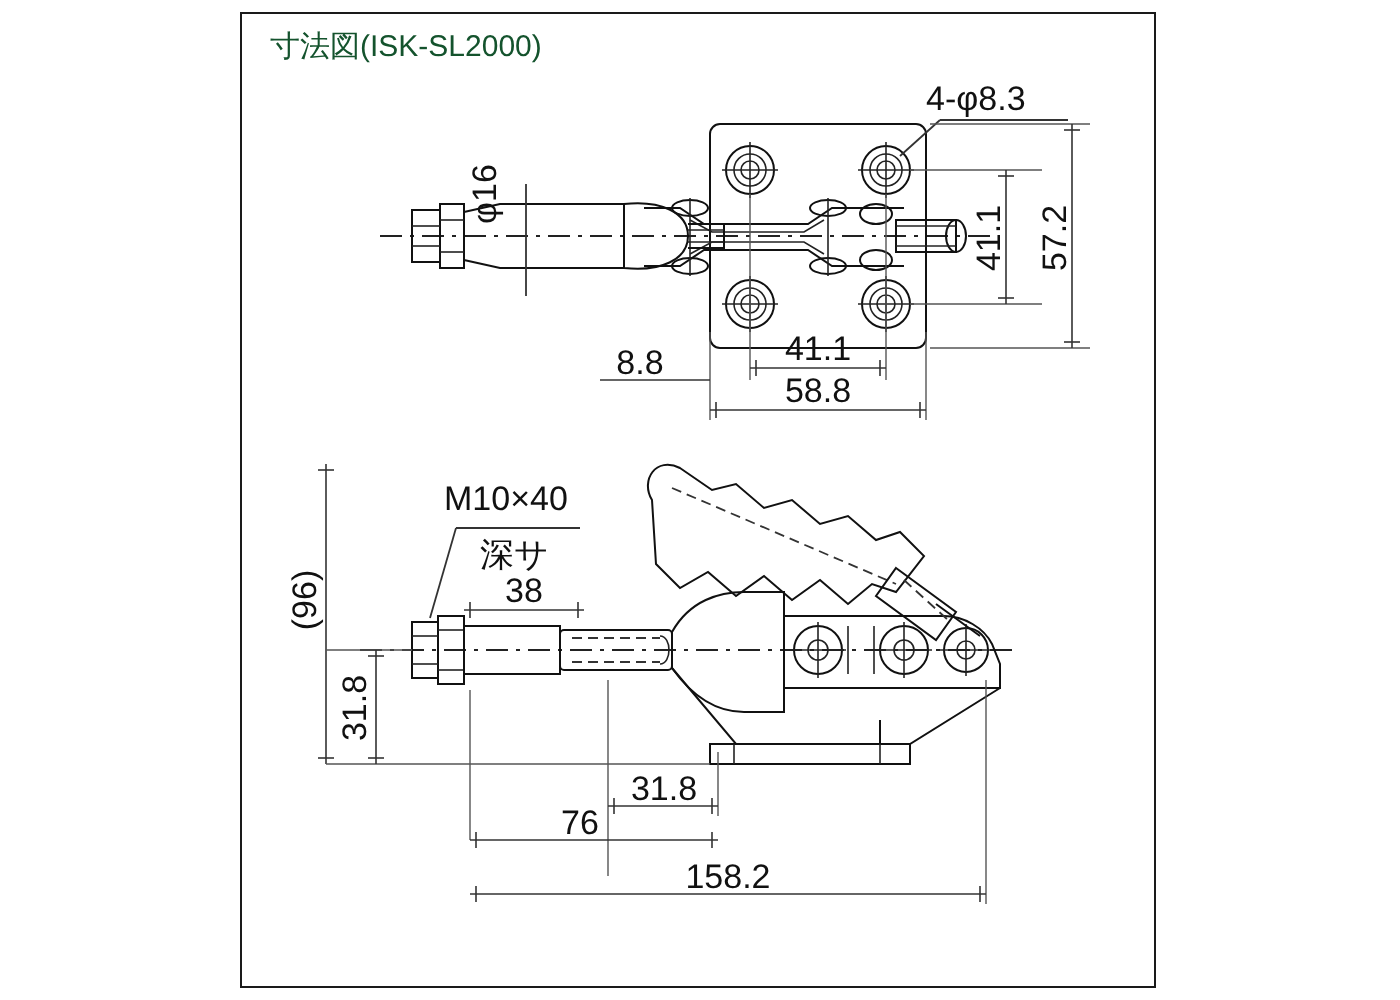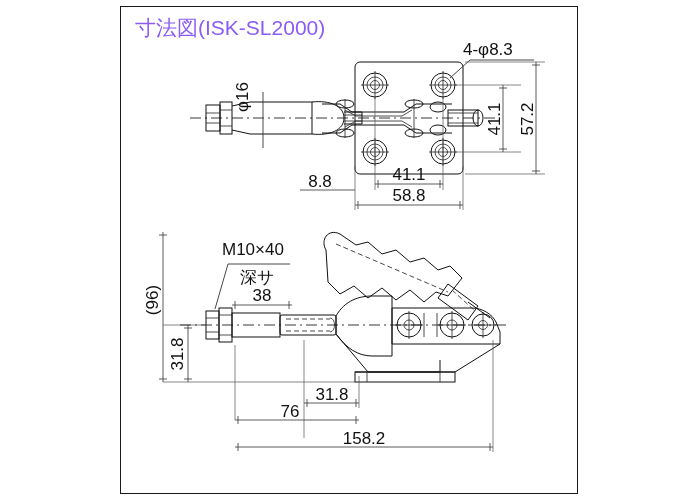--- a/index.html
+++ b/index.html
@@ -28,22 +28,22 @@
     width: 458px;
     height: 488px;
     border: 1.5px solid #1a1a1a;
     box-sizing: border-box;
     background: #ffffff;
   }
   .title {
     position: absolute;
     left: 135px;
     top: 14px;
-    font-size: 21px;
-    color: #8b5cf6;
+    font-size: 15px;
+    color: #14532d;
     letter-spacing: 0px;
     white-space: nowrap;
   }
   svg#drawing {
     position: absolute;
     left: 0; top: 0;
     width: 700px;
     height: 500px;
     pointer-events: none;
   }

